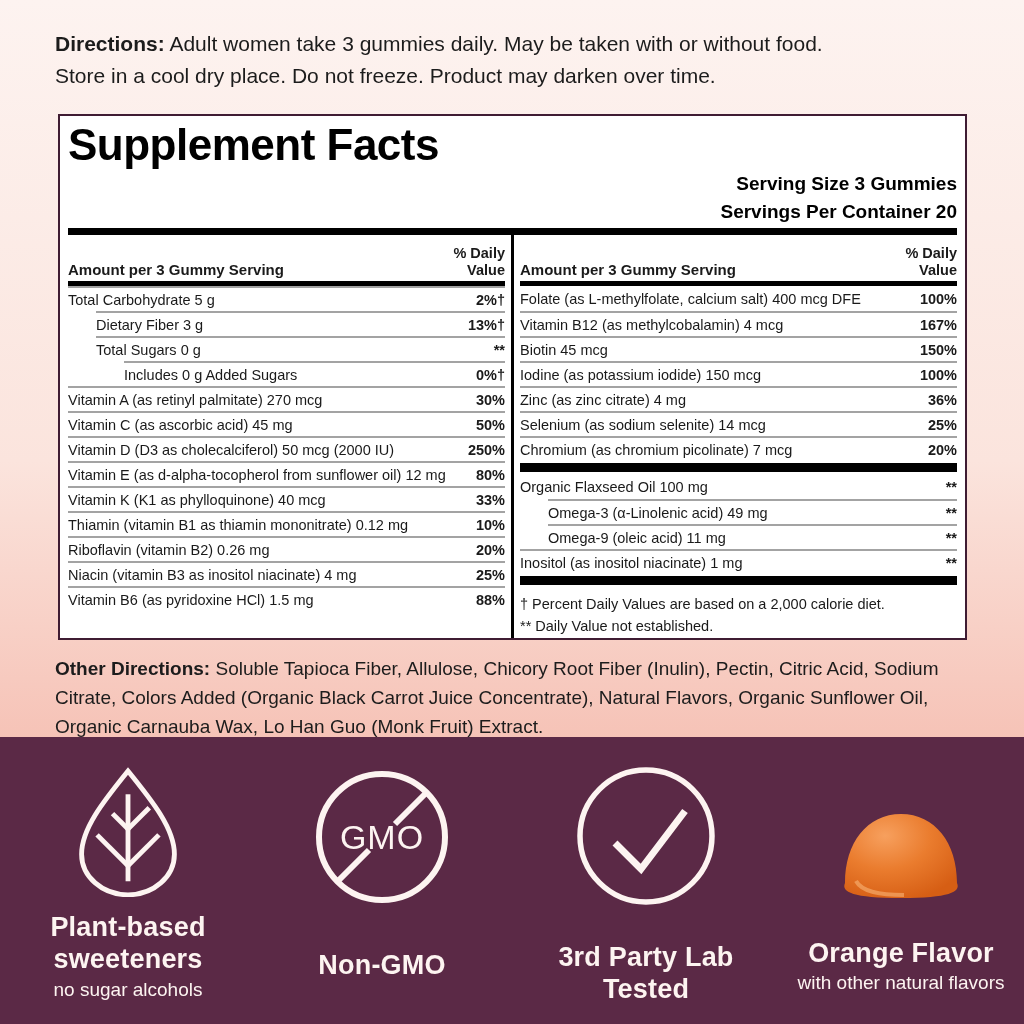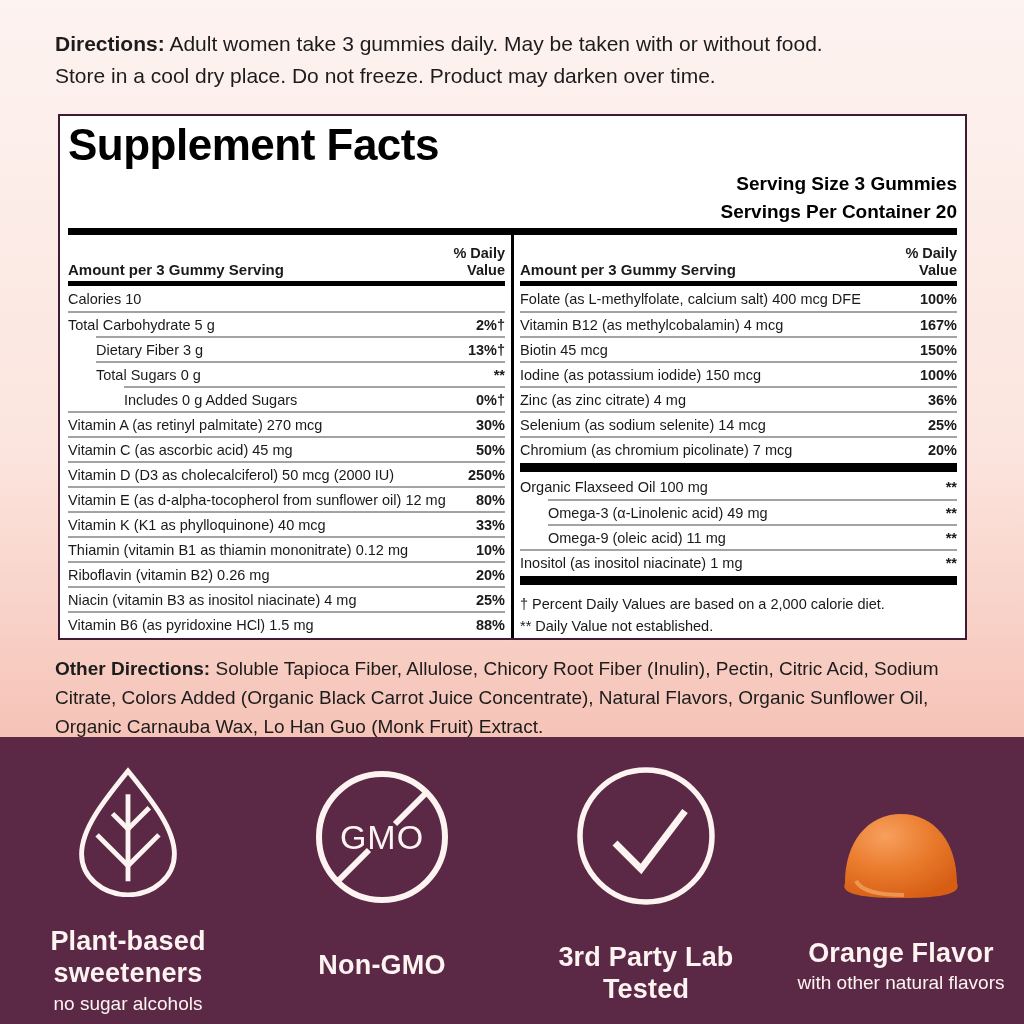--- a/index.html
+++ b/index.html
@@ -68,24 +68,20 @@
 
     <div class="cols">
 
       <div class="col">
         <div class="colhead">
           <span class="amt">Amount per 3 Gummy Serving</span>
           <span class="dv">% Daily Value</span>
         </div>
         <div class="bar-col"></div>
 
-        <div class="row first">
-            <span class="nm">Calories 10</span>
-            <span class="val"></span>
-          </div>
         <div class="row">
             <span class="nm">Total Carbohydrate 5 g</span>
             <span class="val">2%†</span>
           </div>
         <div class="row i1">
             <span class="nm">Dietary Fiber 3 g</span>
             <span class="val">13%†</span>
           </div>
         <div class="row i1">
             <span class="nm">Total Sugars 0 g</span>
@@ -209,21 +205,21 @@
 
     <div class="feature" style="left:28px; top:28px; width:200px;">
       <svg class="icon-wrap" width="116" height="132" viewBox="0 0 120 136">
         <path d="M60 6 C34 38 12 66 12 92 a48 42 0 0 0 96 0 C108 66 86 38 60 6 Z" fill="none" stroke="#fdf4f1" stroke-width="5"></path>
         <line x1="60" y1="30" x2="60" y2="120" stroke="#fdf4f1" stroke-width="5"></line>
         <line x1="60" y1="66" x2="82" y2="44" stroke="#fdf4f1" stroke-width="5"></line>
         <line x1="60" y1="66" x2="44" y2="50" stroke="#fdf4f1" stroke-width="5"></line>
         <line x1="60" y1="104" x2="28" y2="72" stroke="#fdf4f1" stroke-width="5"></line>
         <line x1="60" y1="104" x2="92" y2="72" stroke="#fdf4f1" stroke-width="5"></line>
       </svg>
-      <div style="margin-top:28px;">
+      <div style="margin-top:14px;">
         <div class="f-label">
           <span>Plant-based</span><br>
           <span>sweeteners</span>
         </div>
         <div class="f-sub">no sugar alcohols</div>
       </div>
     </div>
 
     <div class="feature" style="left:282px; top:30px; width:200px;">
       <svg class="icon-wrap" width="140" height="140" viewBox="0 0 140 140">

